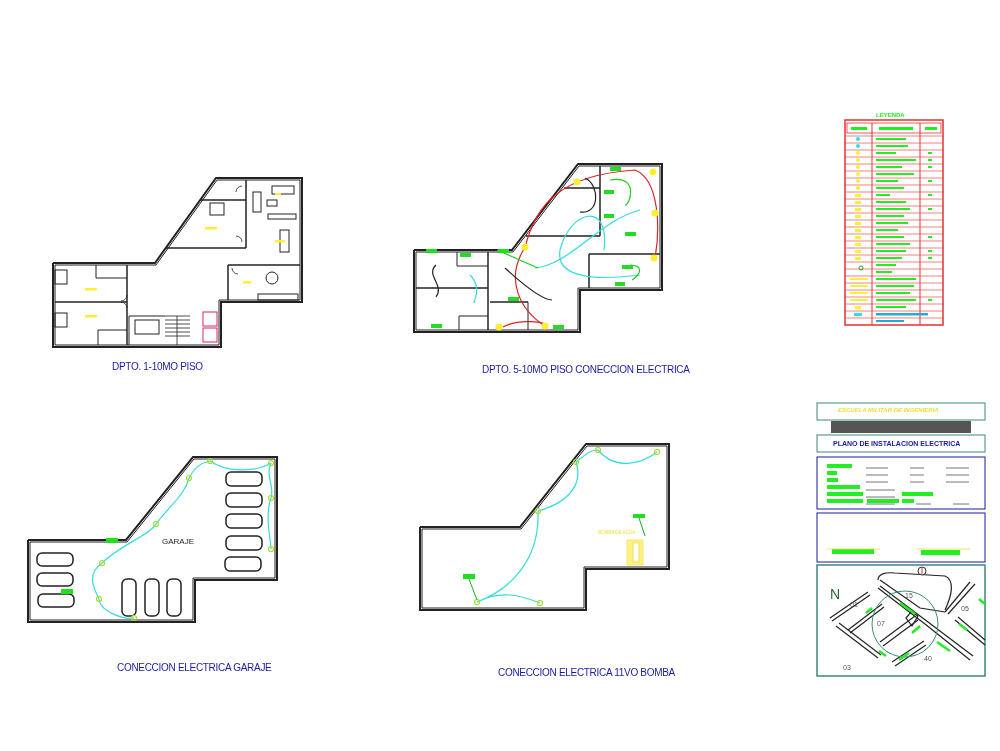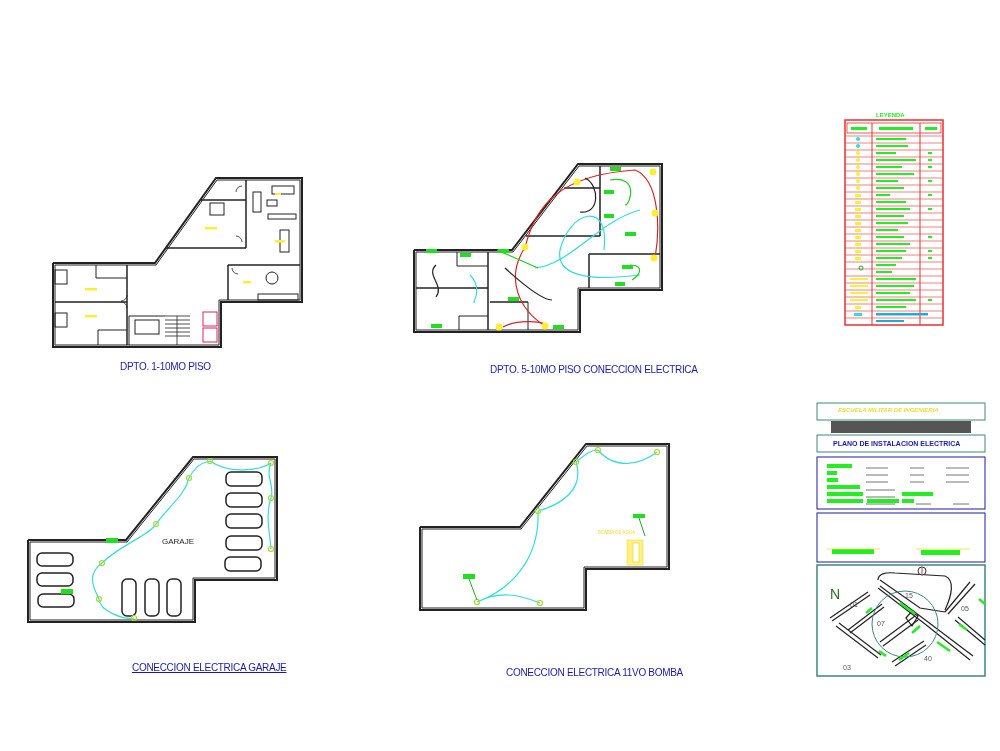--- a/index.html
+++ b/index.html
@@ -1,18 +1,18 @@
 <!DOCTYPE html>
 <html><head>
 <meta charset="utf-8">
 <style>
   html,body{margin:0;padding:0;background:#ffffff;}
   body{width:1000px;height:751px;position:relative;overflow:hidden;font-family:"Liberation Sans",sans-serif;}
   .abs{position:absolute;text-align:right;}
-  .caption{position:absolute;color:#1a1aa8;font-size:10px;letter-spacing:-0.3px;white-space:nowrap;font-family:"Liberation Sans",sans-serif;margin-left:8px;}
+  .caption{position:absolute;color:#1a1aa8;font-size:10px;letter-spacing:-0.3px;white-space:nowrap;font-family:"Liberation Sans",sans-serif;}
   svg{position:absolute;left:0;top:0;}
   .tb-title{position:absolute;font-size:7px;font-weight:bold;white-space:nowrap;font-family:"Liberation Sans",sans-serif;}
 </style>
 </head>
 <body>
 
 <svg width="1000" height="751" viewBox="0 0 1000 751">
 
   <g fill="none" stroke="#222" stroke-width="2">
     <polyline points="53,263 155,263 216,178 302,178 302,302 221,302 221,347 53,347 53,263"></polyline>
@@ -378,21 +378,21 @@
       <line x1="959" y1="624" x2="967" y2="630"></line>
         <line x1="979" y1="599" x2="985" y2="604"></line>
     </g>
     <circle cx="922" cy="571" r="4" fill="#fff" stroke="#333" stroke-width="1"></circle>
     <line x1="922" y1="568" x2="922" y2="574" stroke="#d33" stroke-width="1"></line>
   </g>
 </svg>
 
 <div class="caption" style="left:112px;top:361px;">DPTO. 1-10MO PISO</div>
 <div class="caption" style="left:482px;top:364px;">DPTO. 5-10MO PISO CONECCION ELECTRICA</div>
-<div class="caption" style="left:124px;top:662px;text-decoration:underline;">CONECCION ELECTRICA GARAJE</div>
+<div class="caption" style="left:117px;top:662px;">CONECCION ELECTRICA GARAJE</div>
 <div class="caption" style="left:498px;top:667px;">CONECCION ELECTRICA 11VO BOMBA</div>
 
 <div class="abs" style="left:162px;top:537px;font-size:8px;color:#222;">GARAJE</div>
 <div class="abs" style="left:598px;top:530px;font-size:4.5px;color:#eedd33;">BOMBA DE AGUA</div>
 
 <div class="abs" style="left:876px;top:112px;font-size:6px;font-weight:bold;color:#22ee22;">LEYENDA</div>
 
 <div class="tb-title" style="left:838px;top:407px;color:#eedd33;font-style:italic;font-size:6px;">ESCUELA MILITAR DE INGENIERIA</div>
 <div class="tb-title" style="left:833px;top:440px;color:#1a1aa8;">PLANO DE INSTALACION ELECTRICA</div>
 

